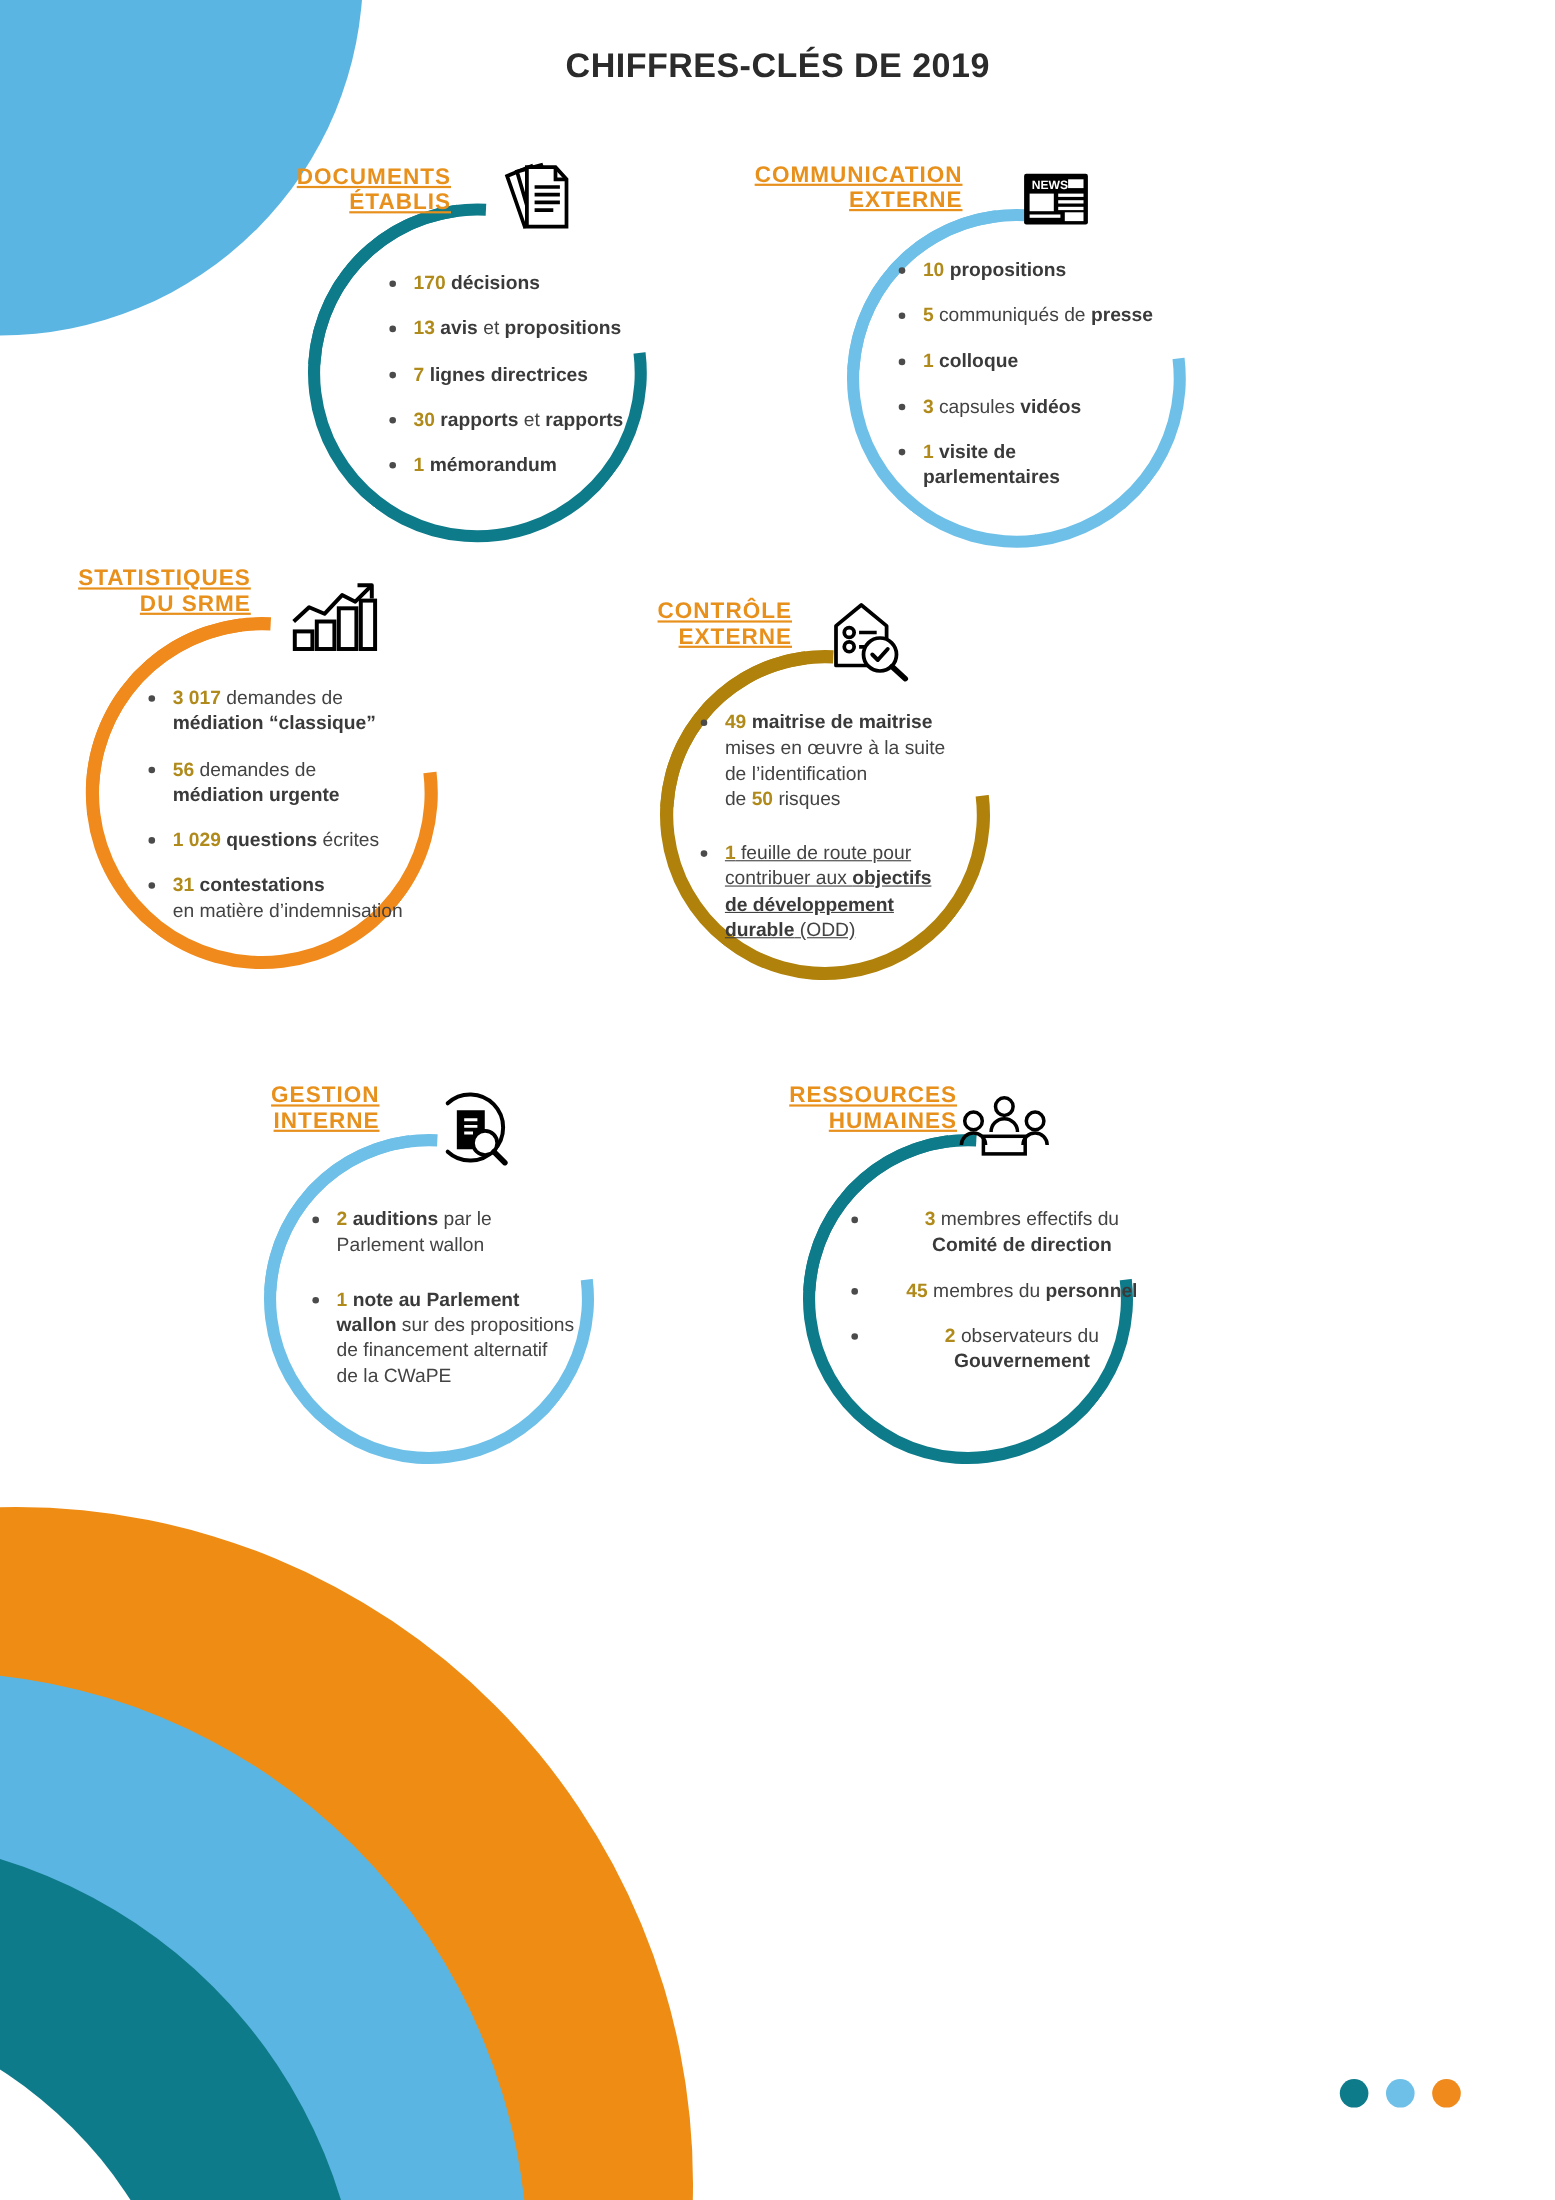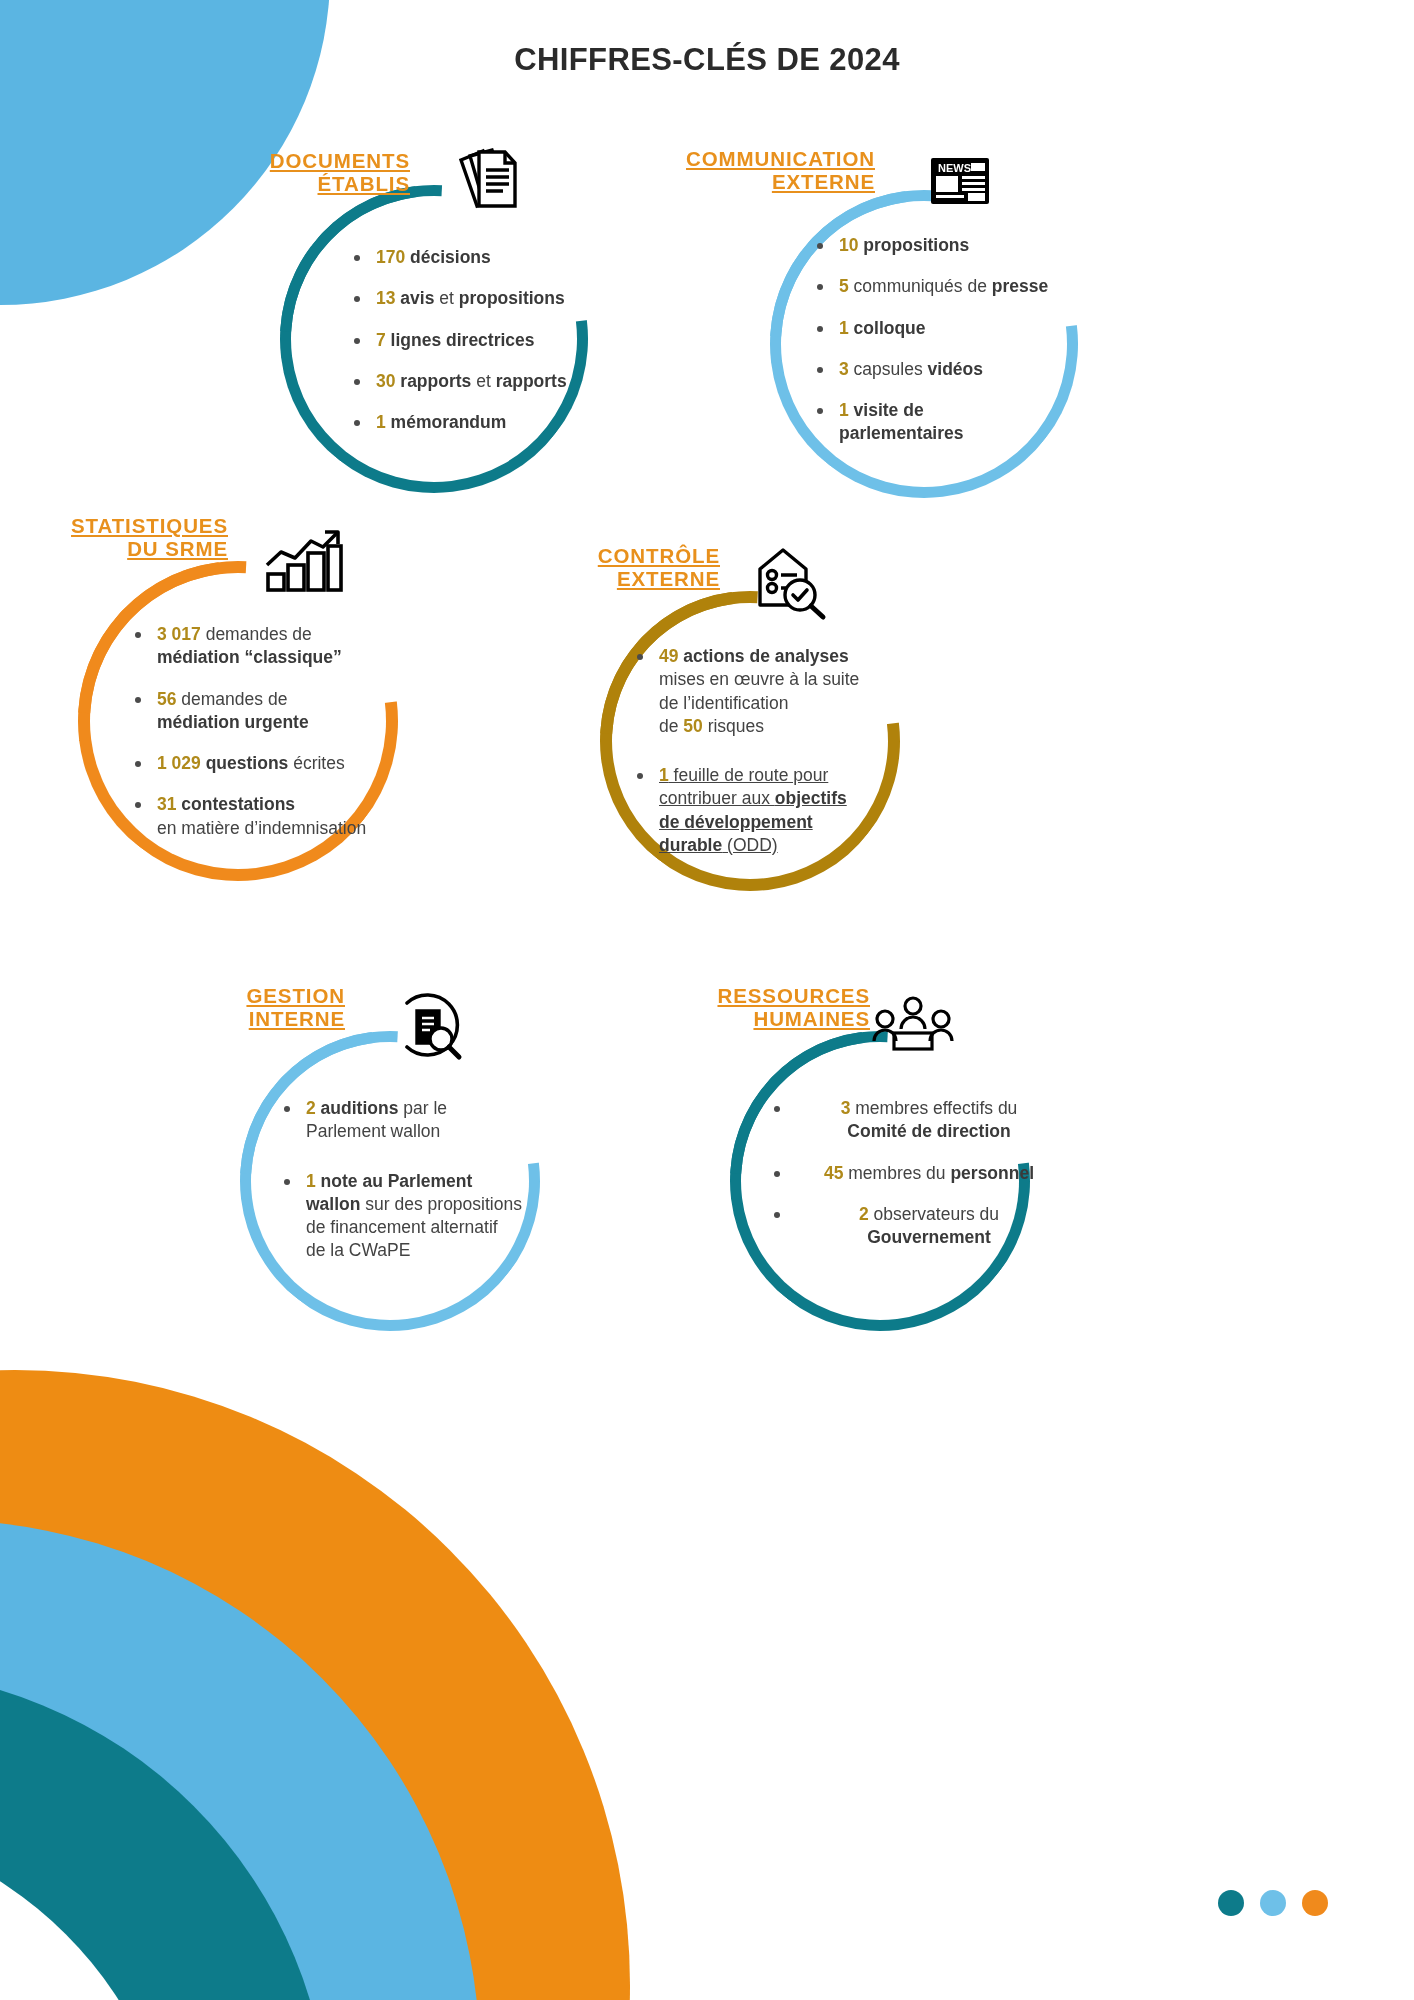--- a/index.html
+++ b/index.html
@@ -121,21 +121,21 @@
 <body>
 
 <div class="bg-layer">
   <div class="blob-top-left"></div>
   <div class="arc arc-orange"></div>
   <div class="arc arc-lightblue"></div>
   <div class="arc arc-teal"></div>
   <div class="arc arc-white"></div>
 </div>
 
-<div class="page-title">CHIFFRES-CLÉS DE 2024</div>
+<div class="page-title">CHIFFRES-CLÉS DE 2019</div>
 
 <div class="block" style="left:280px; top:150px;">
   <div class="block-heading right" style="left:-120px; top:0px; width:250px;">DOCUMENTS
 ÉTABLIS</div>
   <div class="ring" style="left:0px; top:35px; width:308px; height:308px; border-width:11px; border-color:#0d7b8a; border-top-color:transparent; transform:rotate(38deg);"></div>
   <div class="ring" style="left:0px; top:35px; width:308px; height:308px; border-width:11px; border-color:transparent; border-left-color:#0d7b8a; transform:rotate(48deg);"></div>
   <div class="icon-box" style="left:175px; top:-6px;">
     <svg width="66" height="74" viewBox="0 0 66 74">
       <g fill="none" stroke="#000" stroke-width="3.4">
         <path d="M6 16 L28 7 L46 52 L22 62 Z" fill="#fff"></path>
@@ -219,21 +219,21 @@
         <circle cx="22" cy="32" r="4.5"></circle>
         <circle cx="22" cy="45" r="4.5"></circle>
         <path d="M31 32 H47 M31 45 H41"></path>
         <circle cx="50" cy="52" r="15" fill="#fff"></circle>
         <path d="M43 52 l5 5 l9 -10" stroke-width="3.6" stroke-linecap="round" stroke-linejoin="round"></path>
         <path d="M61 63 L73 74" stroke-width="5" stroke-linecap="round"></path>
       </g>
     </svg>
   </div>
   <ul class="items" style="left:35px; top:80px; width:285px;">
-    <li><span class="num">49</span><span class="b"> actions de analyses</span><br>mises en œuvre à la suite<br>de l’identification<br>de <span class="num">50</span> risques</li>
+    <li><span class="num">49</span><span class="b"> maitrise de maitrise</span><br>mises en œuvre à la suite<br>de l’identification<br>de <span class="num">50</span> risques</li>
     <li style="margin-top:26px;text-decoration:underline;"><span class="num">1</span> feuille de route pour<br>contribuer aux <span class="b">objectifs</span><br><span class="b">de développement</span><br><span class="b">durable</span> (ODD)</li>
   </ul>
 </div>
 
 <div class="block" style="left:240px; top:1005px;">
   <div class="block-heading right" style="left:-110px; top:-20px; width:215px;">GESTION
 INTERNE</div>
   <div class="ring" style="left:0px; top:26px; width:300px; height:300px; border-width:11px; border-color:#6ec0e8; border-top-color:transparent; transform:rotate(38deg);"></div>
   <div class="ring" style="left:0px; top:26px; width:300px; height:300px; border-width:11px; border-color:transparent; border-left-color:#6ec0e8; transform:rotate(48deg);"></div>
   <div class="icon-box" style="left:155px; top:-14px;">

